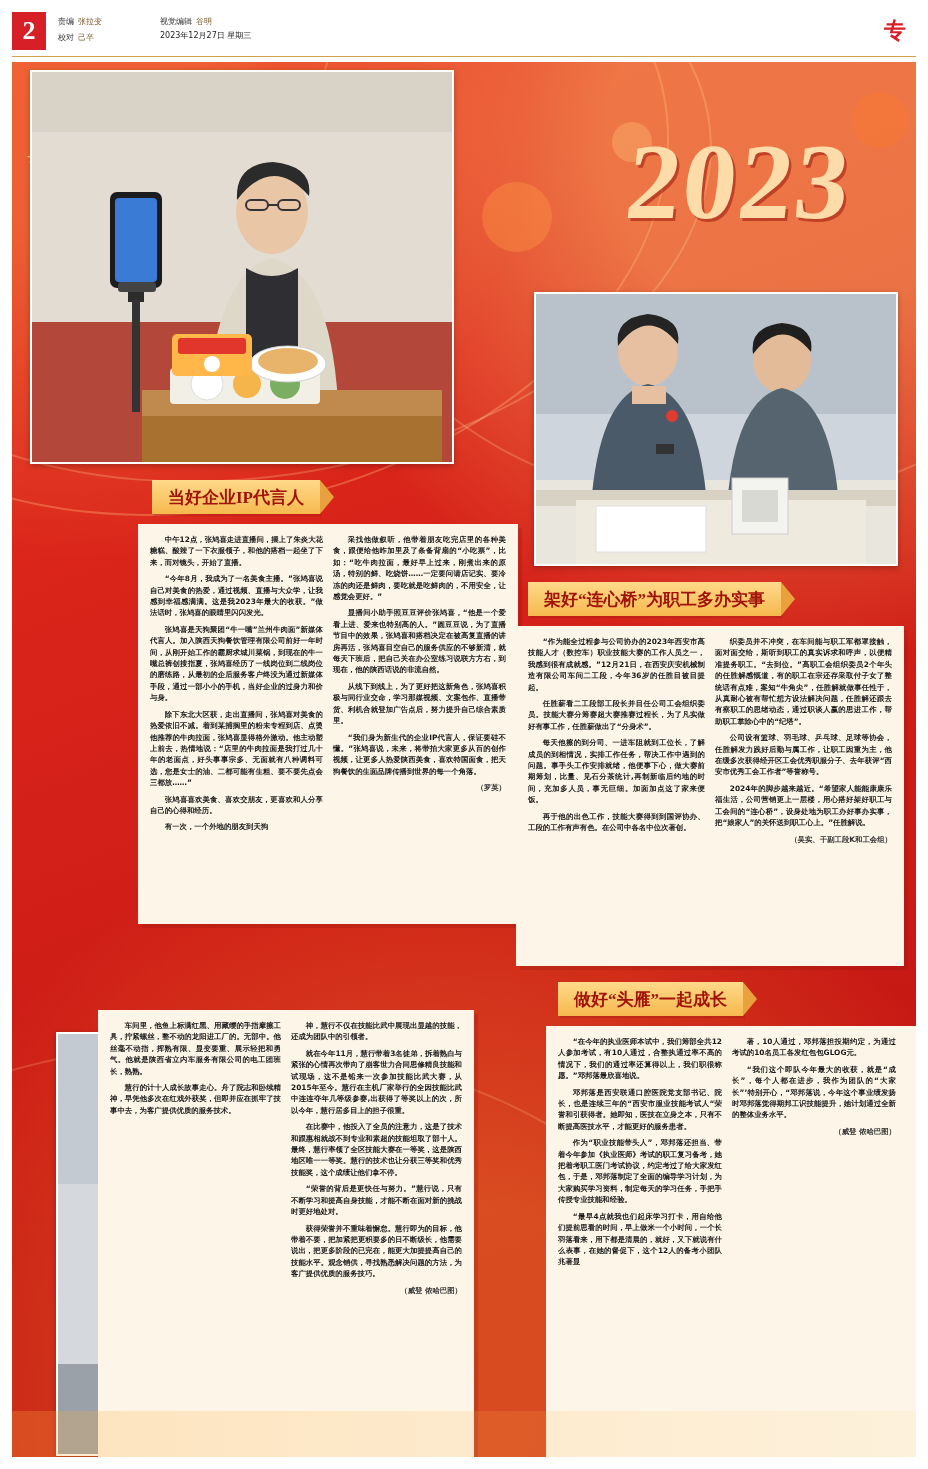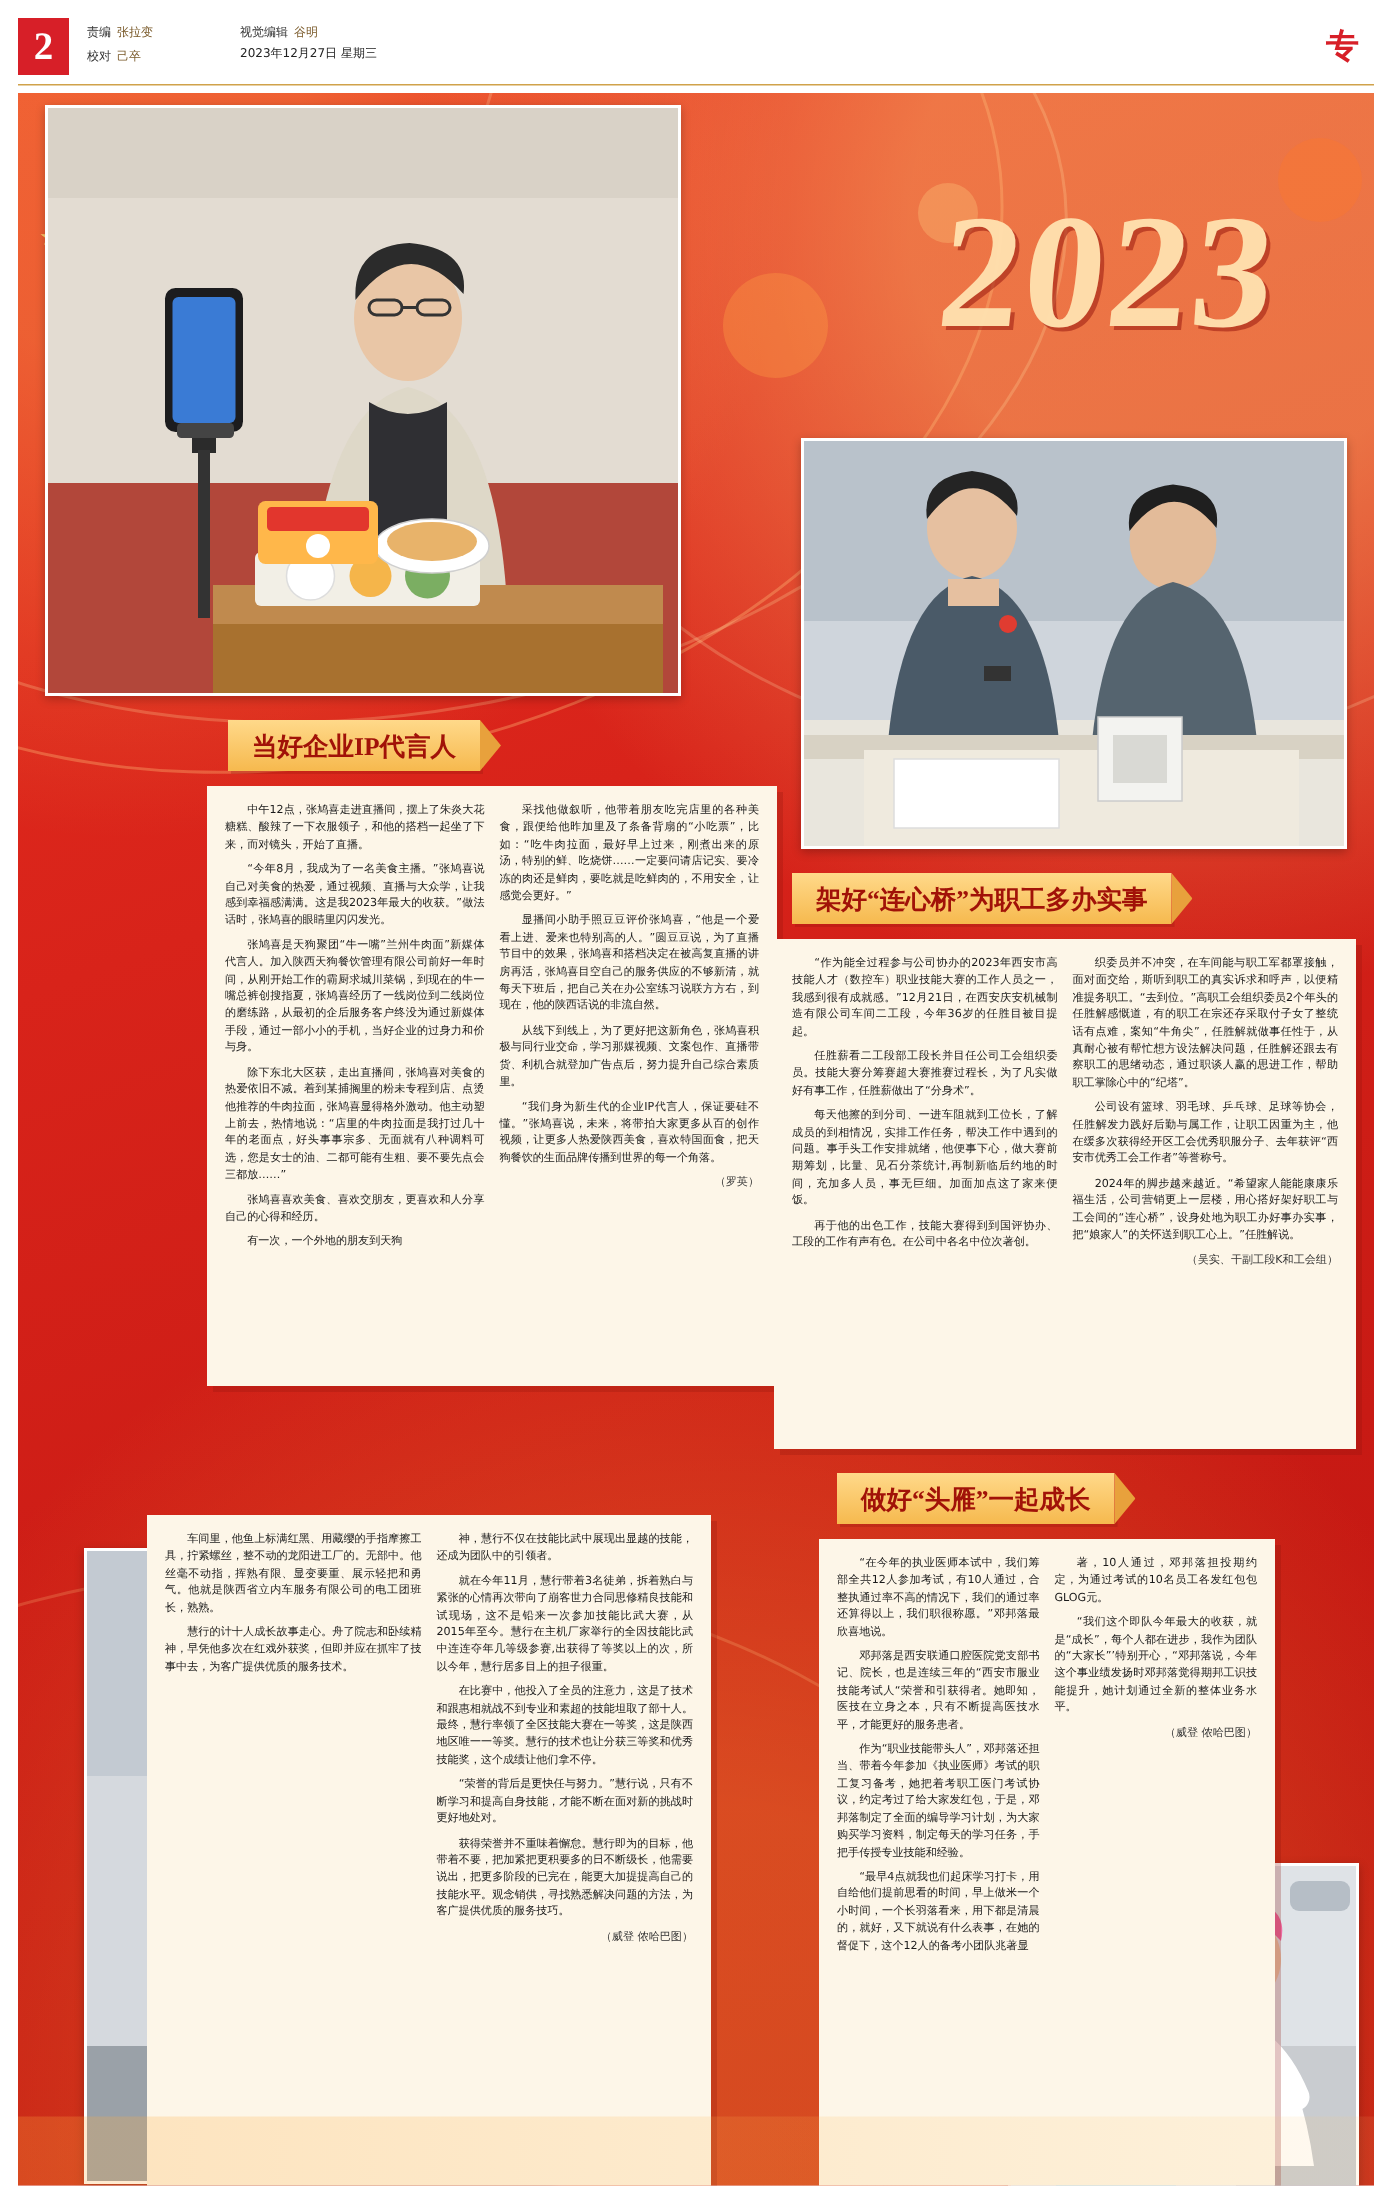--- a/index.html
+++ b/index.html
@@ -71,20 +71,21 @@
   .photo{position:absolute;overflow:hidden;border:2px solid #fff;box-shadow:0 2px 6px rgba(0,0,0,.25);}
 
   .photo1{left:18px;top:8px;width:420px;height:390px;background:linear-gradient(#e9e5de,#cfc8bd);}
   .photo2{left:522px;top:230px;width:360px;height:270px;background:linear-gradient(#cfd6de,#9aa6b2);}
   .photo3{left:44px;top:970px;width:310px;height:420px;background:linear-gradient(#d7dbe0,#aab3bd);}
   .photo4{left:660px;top:1180px;width:230px;height:215px;background:linear-gradient(#dfe4e8,#b3bcc6);}
   
   .card{
     position:absolute;background:#fdf6e8;
     box-shadow:4px 4px 0 rgba(140,20,10,.25);
+    font-weight:bold;
   }
   .card-inner{padding:10px 12px;}
   .headline{
     position:absolute;height:34px;display:flex;align-items:center;
     background:linear-gradient(#ffd98a,#f6b94e);
     padding:0 16px;font-size:17px;font-weight:bold;color:#a11208;
     font-family:"Liberation Serif",serif;white-space:nowrap;
     box-shadow:2px 2px 0 rgba(140,20,10,.25);
   }
   .hl-tail{
@@ -326,21 +327,21 @@
           <div class="byline">（威登 侬哈巴图）</div>
         </div>
       </div>
     </div>
   </div>
 
   <div class="headline" style="left:546px;top:920px;text-align:center;">
     <span>做好“头雁”一起成长</span>
     <span class="hl-tail"></span>
   </div>
-  <div class="card" style="left:534px;top:964px;width:304px;height:444px;">
+  <div class="card" style="left:534px;top:964px;width:370px;height:444px;">
     <div class="card-inner">
       <div class="cols">
         <div class="col" style="width:164px;">
           <p>“在今年的执业医师本试中，我们筹部全共12人参加考试，有10人通过，合整执通过率不高的情况下，我们的通过率还算得以上，我们职很称愿。”邓邦落最欣喜地说。</p>
           <p>邓邦落是西安联通口腔医院党支部书记、院长，也是连续三年的“西安市服业技能考试人“荣誉和引获得者。她即知，医技在立身之本，只有不断提高医技水平，才能更好的服务患者。</p>
           <p>作为“职业技能带头人”，邓邦落还担当、带着今年参加《执业医师》考试的职工复习备考，她把着考职工医门考试协议，约定考过了给大家发红包，于是，邓邦落制定了全面的编导学习计划，为大家购买学习资料，制定每天的学习任务，手把手传授专业技能和经验。</p>
           <p>“最早4点就我也们起床学习打卡，用自给他们提前思看的时间，早上做米一个小时间，一个长羽落看来，用下都是清晨的，就好，又下就说有什么表事，在她的督促下，这个12人的备考小团队兆著显</p>
         </div>
         <div class="col" style="width:164px;">
           <p>著，10人通过，邓邦落担投期约定，为通过考试的10名员工各发红包包GLOG元。</p>

